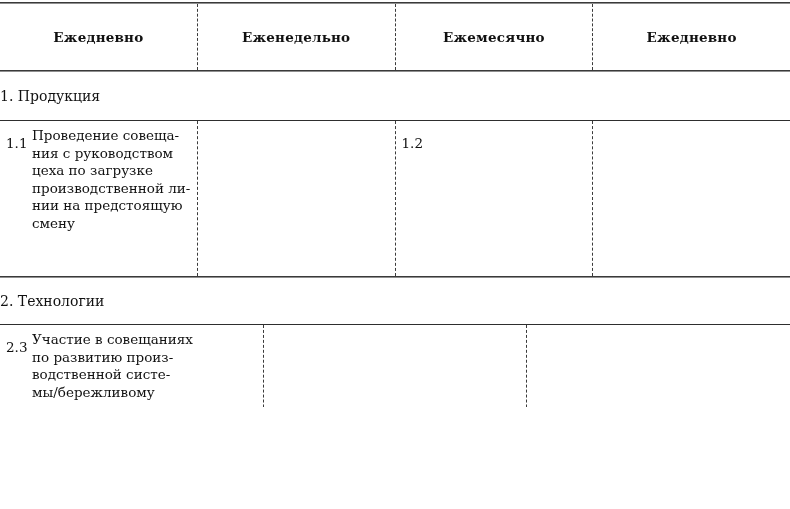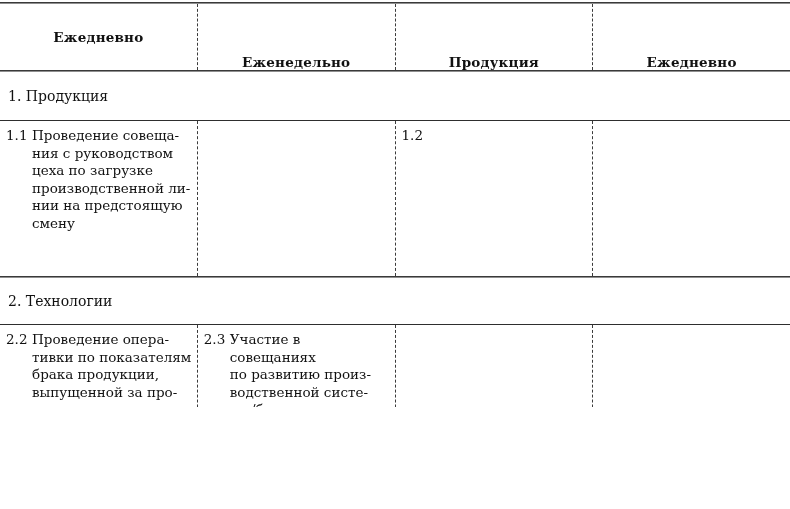--- a/index.html
+++ b/index.html
@@ -31,39 +31,39 @@
   .row-section2 { height: 46px; display: flex; align-items: center; text-align: center; }
   .row-tasks1   { height: 155px; }
   .row-tasks2   { height: 157px; }
   .row-partial  { height: 15px; }
   
   .cell {
     flex: 1 1 0;
     min-width: 0;
     padding: 6px 4px 0 6px;
   }
-  .cell + .cell { border-left: 1px dashed #3b3b3b; align-items: flex-end; }
+  .cell + .cell { border-left: 1px dashed #3b3b3b; }
   .head-cell {
     display: flex;
     align-items: center;
     justify-content: center;
     padding: 0 4px;
     font-weight: bold;
     font-size: 13.5px;
     letter-spacing: 0.2px;
   }
   .section-title {
     font-size: 14px;
-    padding-left: 8px;
   }
   .task { display: flex; align-items: flex-start; }
   .task-num {
     flex: 0 0 26px;
     font-size: 13.5px;
     line-height: 17.5px;
+    margin-top: 8px;
   }
   .task-text {
     flex: 1 1 auto;
     font-size: 13.5px;
     line-height: 17.5px;
     white-space: pre-line;
   }
 </style>
 </head>
 <body>
@@ -73,21 +73,21 @@
   <div class="sep-double"></div>
 
   <div class="row row-header">
     <div class="cell head-cell">
       <span>Ежедневно</span>
     </div>
     <div class="cell head-cell">
       <span>Еженедельно</span>
     </div>
     <div class="cell head-cell">
-      <span>Продукция</span>
+      <span>Ежемесячно</span>
     </div>
     <div class="cell head-cell">
       <span>Ежедневно</span>
     </div>
   </div>
 
   <div class="sep-double"></div>
 
   <div class="row-section1">
     <span class="section-title">1. Продукция</span>
@@ -130,30 +130,20 @@
 
   <div class="row-section2">
     <span class="section-title">2. Технологии</span>
   </div>
 
   <div class="sep-single"></div>
 
   <div class="row row-tasks2">
     <div class="cell">
       <div class="task">
-        <span class="task-num">2.2</span>
-        <span class="task-text">Проведение опера-
-тивки по показателям
-брака продукции,
-выпущенной за про-
-шедшую смену</span>
-      </div>
-    </div>
-    <div class="cell">
-      <div class="task">
         <span class="task-num">2.3</span>
         <span class="task-text">Участие в совещаниях
 по развитию произ-
 водственной систе-
 мы/бережливому
 производству</span>
       </div>
     </div>
     <div class="cell">
       <div class="task">

